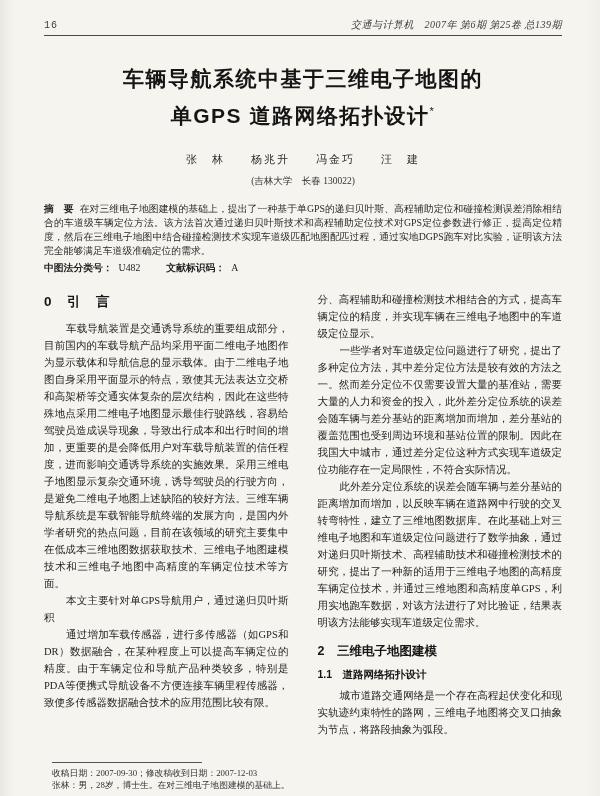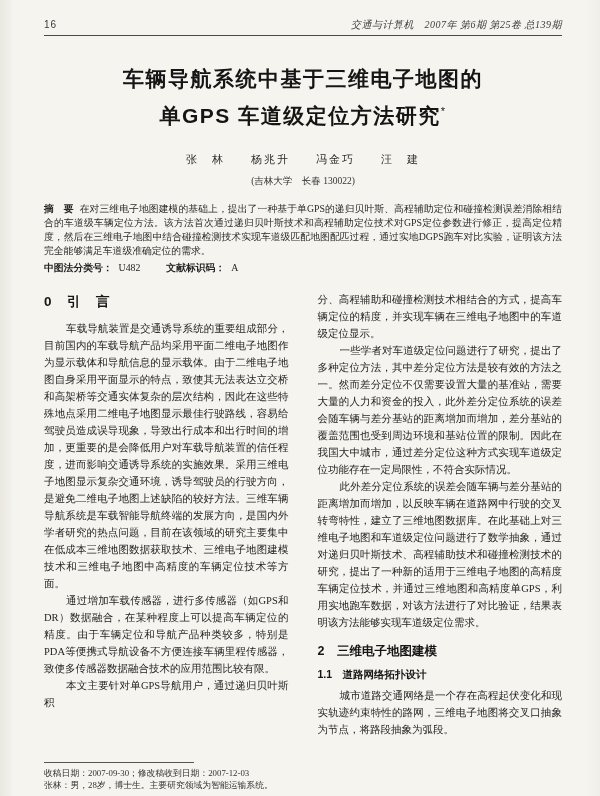--- a/index.html
+++ b/index.html
@@ -8,21 +8,21 @@
     width:600px; height:796px;
     margin:0 auto;
     background:linear-gradient(90deg,#e9e7df 0px,#f5f4ef 14px,#f5f4ef 586px,#efeee8 600px);
     color:#232323;
     font-family:"Liberation Serif", serif;
     overflow:hidden;
   }
   .content { padding:18px 38px 0 44px; }
 
   .pheader { display:flex; justify-content:space-between; align-items:baseline; font-size:10px; color:#3a3a3a; }
-  .pnum { font-family:Liberation Sans, sans-serif; letter-spacing:1px; }
+  .pnum { font-family:Liberation Mono, monospace; letter-spacing:1px; }
   .jinfo { font-style:italic; letter-spacing:0.5px; }
   .hrule { border-bottom:1.2px solid #4a4a4a; margin-top:3px; }
 
   .title { margin-top:26px; text-align:center; font-family:"Liberation Sans","DejaVu Sans",sans-serif;
            font-weight:700; font-size:21px; line-height:33px; letter-spacing:1.5px; color:#151515; }
   .star { font-size:11px; font-weight:400; }
 
   .authors { margin-top:20px; text-align:center; font-size:11px; letter-spacing:2px; color:#2c2c2c; }
   .affil   { margin-top:8px; text-align:center; font-size:9.5px; color:#333; }
 
@@ -37,71 +37,71 @@
   .col p { margin:0; text-indent:2.1em; }
   .col p.cont { text-indent:0; }
 
   .h-intro { font-family:"Liberation Sans","DejaVu Sans",sans-serif; font-weight:700;
              font-size:13.5px; letter-spacing:1px; margin:2px 0 10px 0; color:#161616; }
   .h-sec   { font-family:"Liberation Sans","DejaVu Sans",sans-serif; font-weight:700;
              font-size:12.5px; margin:12px 0 6px 0; color:#161616; }
   .h-sub   { font-family:"Liberation Sans","DejaVu Sans",sans-serif; font-weight:700;
              font-size:10.5px; margin:4px 0 4px 0; color:#161616; }
 
-  .pfooter { position:absolute; left:44px; top:762px; width:270px; font-size:8.8px; line-height:12px; color:#333; }
+  .pfooter { position:absolute; left:52px; top:762px; width:270px; font-size:8.8px; line-height:12px; color:#333; }
   .frule { width:150px; border-top:1px solid #555; margin-bottom:4px; }
 </style>
 </head>
 <body>
 
 <div class="page">
   <div class="content">
 
     <div class="pheader">
       <span class="pnum">16</span>
       <span class="jinfo">交通与计算机　2007年 第6期 第25卷 总139期</span>
     </div>
     <div class="hrule"></div>
 
     <div class="title">
       <div>车辆导航系统中基于三维电子地图的</div>
-      <div><span>单GPS 车道级定位方法研究</span><sup class="star">*</sup></div>
+      <div><span>单GPS 道路网络拓扑设计</span><sup class="star">*</sup></div>
     </div>
 
     <div class="authors">张　林　　杨兆升　　冯金巧　　汪　建</div>
     <div class="affil">(吉林大学　长春 130022)</div>
 
     <div class="abstract">
       <span class="blabel">摘　要</span><span>在对三维电子地图建模的基础上，提出了一种基于单GPS的递归贝叶斯、高程辅助定位和碰撞检测误差消除相结合的车道级车辆定位方法。该方法首次通过递归贝叶斯技术和高程辅助定位技术对GPS定位参数进行修正，提高定位精度，然后在三维电子地图中结合碰撞检测技术实现车道级匹配地图配匹过程，通过实地DGPS跑车对比实验，证明该方法完全能够满足车道级准确定位的需求。</span>
     </div>
 
 
     <div class="clsline">
       <span class="blabel">中图法分类号：</span><span>U482</span><span class="gap"></span><span class="blabel">文献标识码：</span><span>A</span>
     </div>
 
     <div class="columns">
 
       <div class="col">
         <div class="h-intro">0　引　言</div>
         <p>车载导航装置是交通诱导系统的重要组成部分，目前国内的车载导航产品均采用平面二维电子地图作为显示载体和导航信息的显示载体。由于二维电子地图自身采用平面显示的特点，致使其无法表达立交桥和高架桥等交通实体复杂的层次结构，因此在这些特殊地点采用二维电子地图显示最佳行驶路线，容易给驾驶员造成误导现象，导致出行成本和出行时间的增加，更重要的是会降低用户对车载导航装置的信任程度，进而影响交通诱导系统的实施效果。采用三维电子地图显示复杂交通环境，诱导驾驶员的行驶方向，是避免二维电子地图上述缺陷的较好方法。三维车辆导航系统是车载智能导航终端的发展方向，是国内外学者研究的热点问题，目前在该领域的研究主要集中在低成本三维地图数据获取技术、三维电子地图建模技术和三维电子地图中高精度的车辆定位技术等方面。</p>
+        <p>本文主要针对单GPS导航用户，通过递归贝叶斯积</p>
         <p>通过增加车载传感器，进行多传感器（如GPS和DR）数据融合，在某种程度上可以提高车辆定位的精度。由于车辆定位和导航产品种类较多，特别是PDA等便携式导航设备不方便连接车辆里程传感器，致使多传感器数据融合技术的应用范围比较有限。</p>
-        <p>本文主要针对单GPS导航用户，通过递归贝叶斯积</p>
       </div>
 
       <div class="col">
         <p class="cont">分、高程辅助和碰撞检测技术相结合的方式，提高车辆定位的精度，并实现车辆在三维电子地图中的车道级定位显示。</p>
         <p>一些学者对车道级定位问题进行了研究，提出了多种定位方法，其中差分定位方法是较有效的方法之一。然而差分定位不仅需要设置大量的基准站，需要大量的人力和资金的投入，此外差分定位系统的误差会随车辆与差分基站的距离增加而增加，差分基站的覆盖范围也受到周边环境和基站位置的限制。因此在我国大中城市，通过差分定位这种方式实现车道级定位功能存在一定局限性，不符合实际情况。</p>
         <p>此外差分定位系统的误差会随车辆与差分基站的距离增加而增加，以反映车辆在道路网中行驶的交叉转弯特性，建立了三维地图数据库。在此基础上对三维电子地图和车道级定位问题进行了数学抽象，通过对递归贝叶斯技术、高程辅助技术和碰撞检测技术的研究，提出了一种新的适用于三维电子地图的高精度车辆定位技术，并通过三维地图和高精度单GPS，利用实地跑车数据，对该方法进行了对比验证，结果表明该方法能够实现车道级定位需求。</p>
         <div class="h-sec">2　三维电子地图建模</div>
         <div class="h-sub">1.1　道路网络拓扑设计</div>
         <p>城市道路交通网络是一个存在高程起伏变化和现实轨迹约束特性的路网，三维电子地图将交叉口抽象为节点，将路段抽象为弧段。</p>
       </div>
 
     </div>
   </div>
 
   <div class="pfooter">
     <div class="frule"></div>
     <div>收稿日期：2007-09-30；修改稿收到日期：2007-12-03</div>
-    <div>张林：男，28岁，博士生。主要研究领域为智能运输系统。</div>
+    <div>张林：男，28岁，博士生。在对三维电子地图建模的基础上。</div>
   </div>
 </div>
 
 </body></html>

